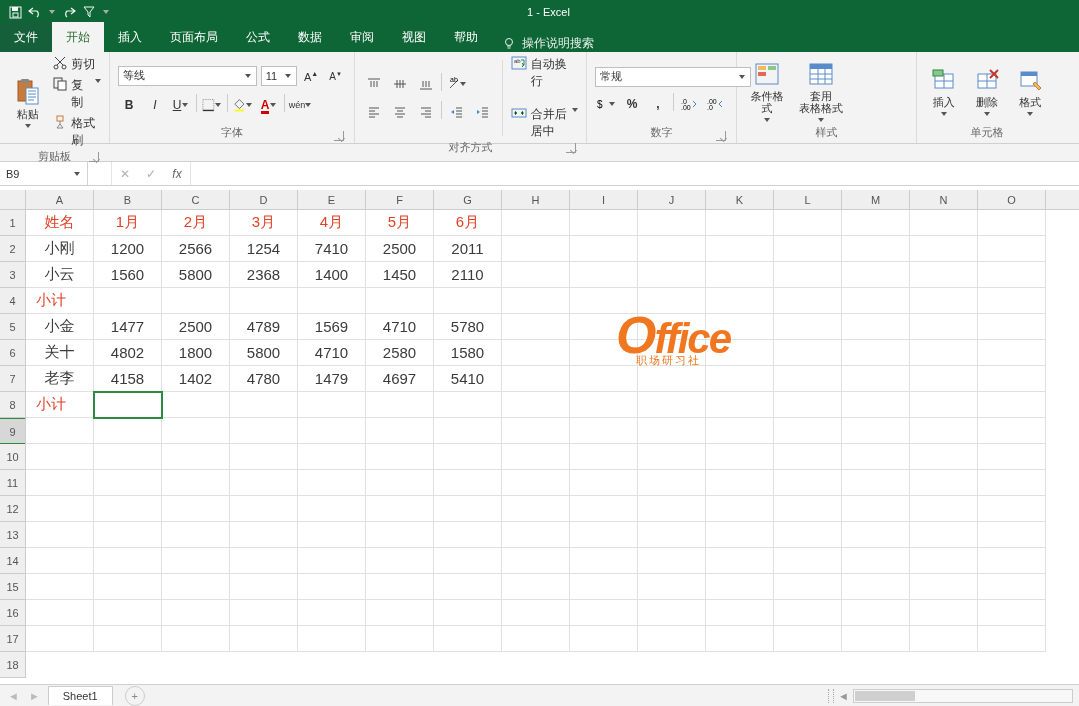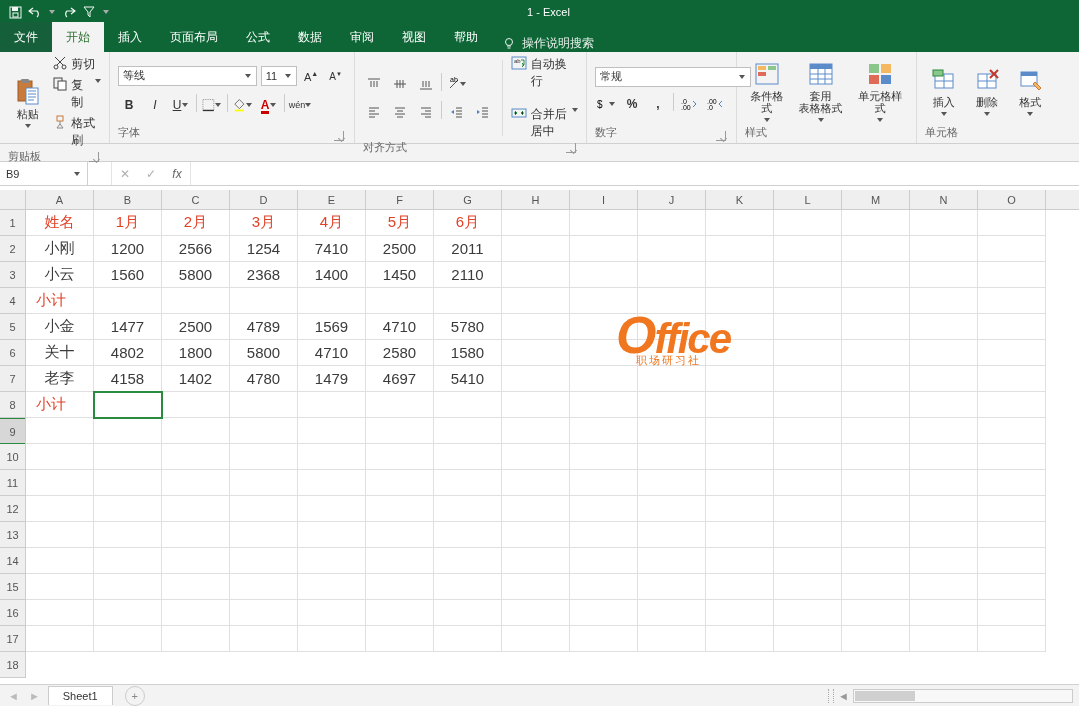--- a/index.html
+++ b/index.html
@@ -15,21 +15,21 @@
 .tabrow{height:28px;background:#0e6636;display:flex;align-items:flex-end;color:#fff;font-size:12px}
 .tab{padding:7px 14px 6px;cursor:default}
 .tab.active{background:#f3f3f3;color:#2e7031}
 .tab.file{background:#155f3a}
 .help-tell{display:flex;align-items:center;gap:6px;padding:0 10px;opacity:.9}
 
 
 .ribbon{height:92px;background:#f3f3f3;border-bottom:1px solid #d0d0d0;display:flex}
 .group{border-right:1px solid #dcdcdc;padding:4px 8px 0;display:flex;flex-direction:column;height:100%}
 .group-body{flex:1;display:flex;gap:6px}
-.group-label{height:18px;font-size:11px;color:#666;position:relative}
+.group-label{height:18px;text-align:center;font-size:11px;color:#666;position:relative}
 .dlaunch{position:absolute;right:2px;bottom:2px;width:10px;height:10px;border:1px solid #999;border-top:none;border-left:none}
 .dlaunch::after{content:"";position:absolute;right:-1px;bottom:-1px;width:4px;height:4px;border-right:1px solid #999;border-bottom:1px solid #999;transform:rotate(45deg)}
 
 .vstack{display:flex;flex-direction:column;gap:2px;justify-content:center}
 .hstack{display:flex;align-items:flex-start;gap:4px}
 .bigbtn{display:flex;flex-direction:column;align-items:center;justify-content:center;width:44px;padding:2px 2px 0;gap:2px}
 .bigbtn .ic{width:28px;height:28px;display:flex;align-items:center;justify-content:center}
 .smlabel{font-size:11px;text-align:center;line-height:12px}
 .dd{width:8px;height:8px}
 .dd::after{content:"";display:block;width:0;height:0;border-left:3px solid transparent;border-right:3px solid transparent;border-top:4px solid #555;margin:2px auto}
@@ -438,32 +438,20 @@
               <line x1="2" y1="12" x2="24" y2="12" stroke="#5b8bc9"></line>
               <line x1="2" y1="17" x2="24" y2="17" stroke="#5b8bc9"></line>
               <line x1="10" y1="2" x2="10" y2="22" stroke="#5b8bc9"></line>
               <line x1="17" y1="2" x2="17" y2="22" stroke="#5b8bc9"></line>
             </svg>
           </div>
           <div class="smlabel" style="white-space:pre">套用
 表格格式</div>
           <div class="dd"></div>
         </div>
-      <div class="bigbtn" style="width:56px">
-          <div class="ic">
-            <svg width="26" height="24">
-              <rect x="2" y="2" width="10" height="9" fill="#8bc78b"></rect>
-              <rect x="14" y="2" width="10" height="9" fill="#f4b960"></rect>
-              <rect x="2" y="13" width="10" height="9" fill="#de6a57"></rect>
-              <rect x="14" y="13" width="10" height="9" fill="#5b8bc9"></rect>
-            </svg>
-          </div>
-          <div class="smlabel">单元格样式</div>
-          <div class="dd"></div>
-        </div>
     </div>
     <div class="group-label"><span>样式</span></div>
   </div>
 
   <div class="group" style="width:140px;border-right:none">
     <div class="group-body">
       <div class="bigbtn">
           <div class="ic">
             <svg width="26" height="24">
               <rect x="4" y="6" width="18" height="14" fill="#fff" stroke="#5b8bc9"></rect>

